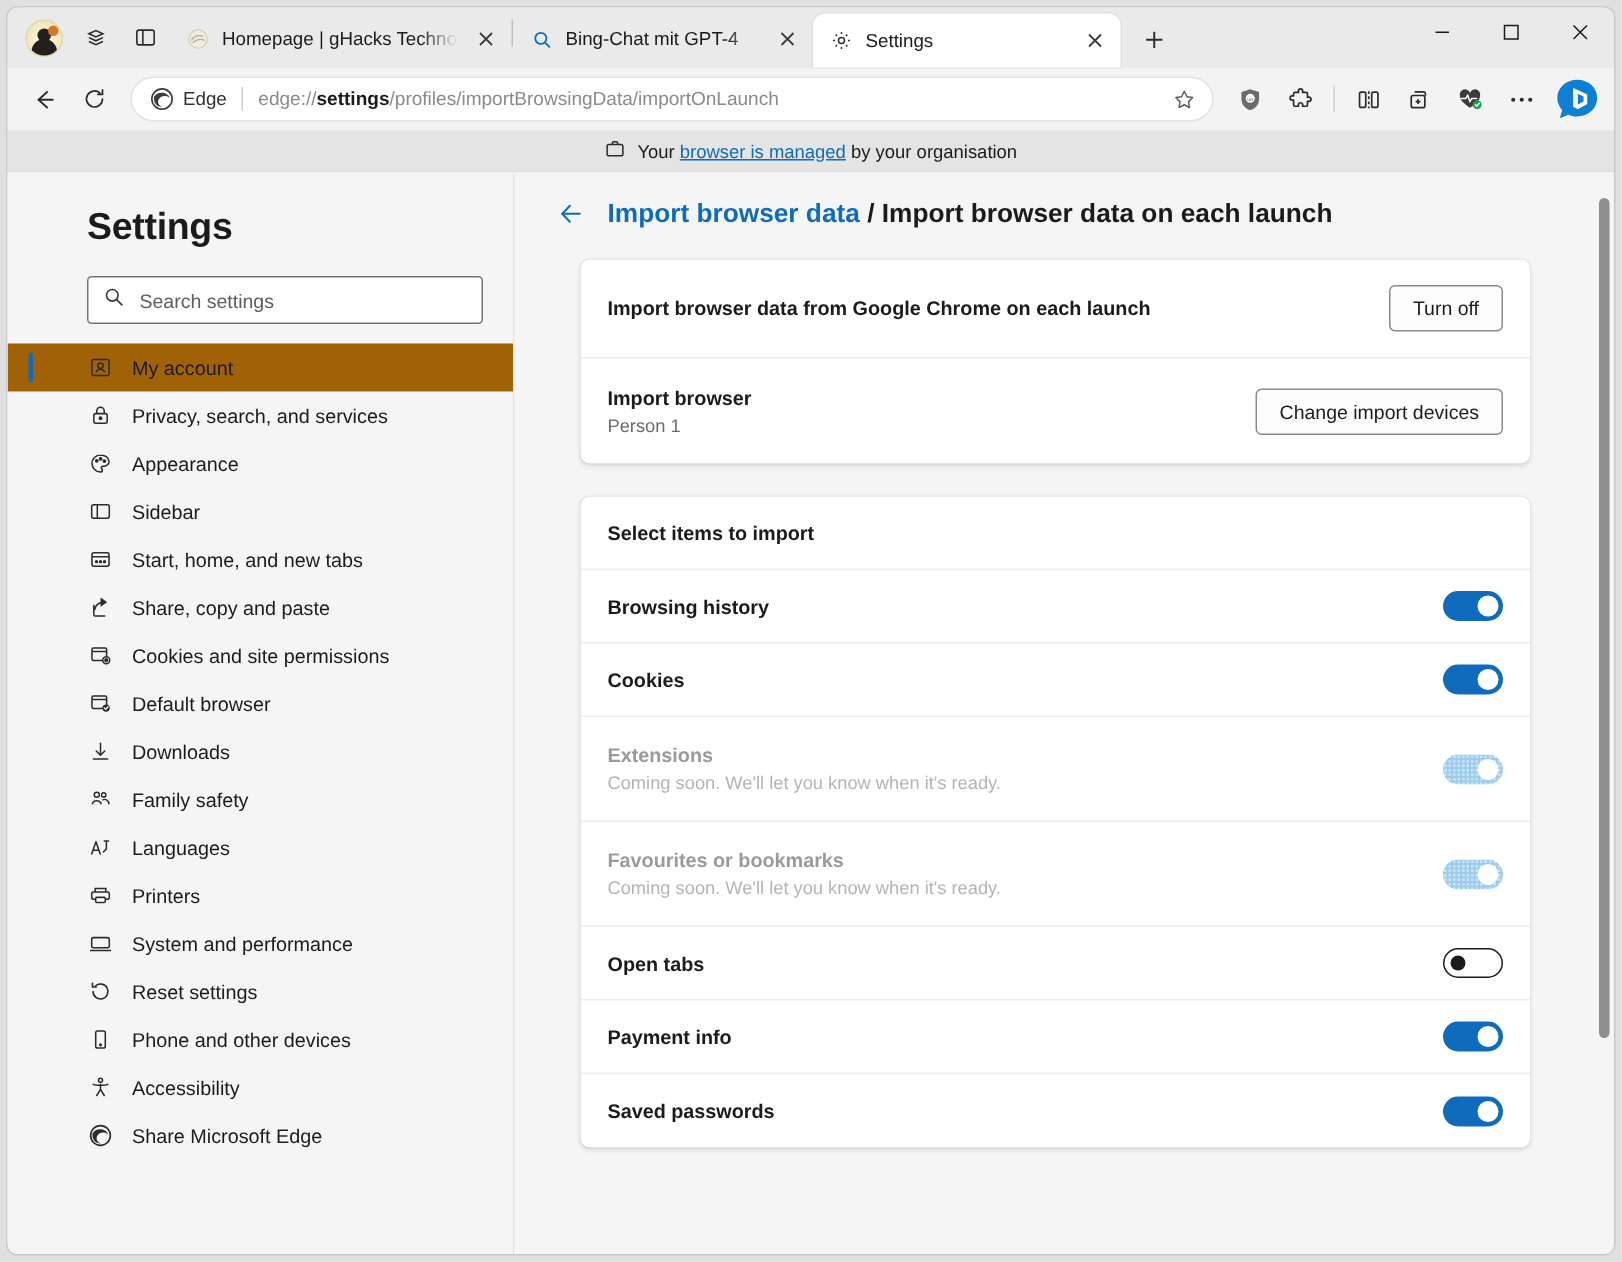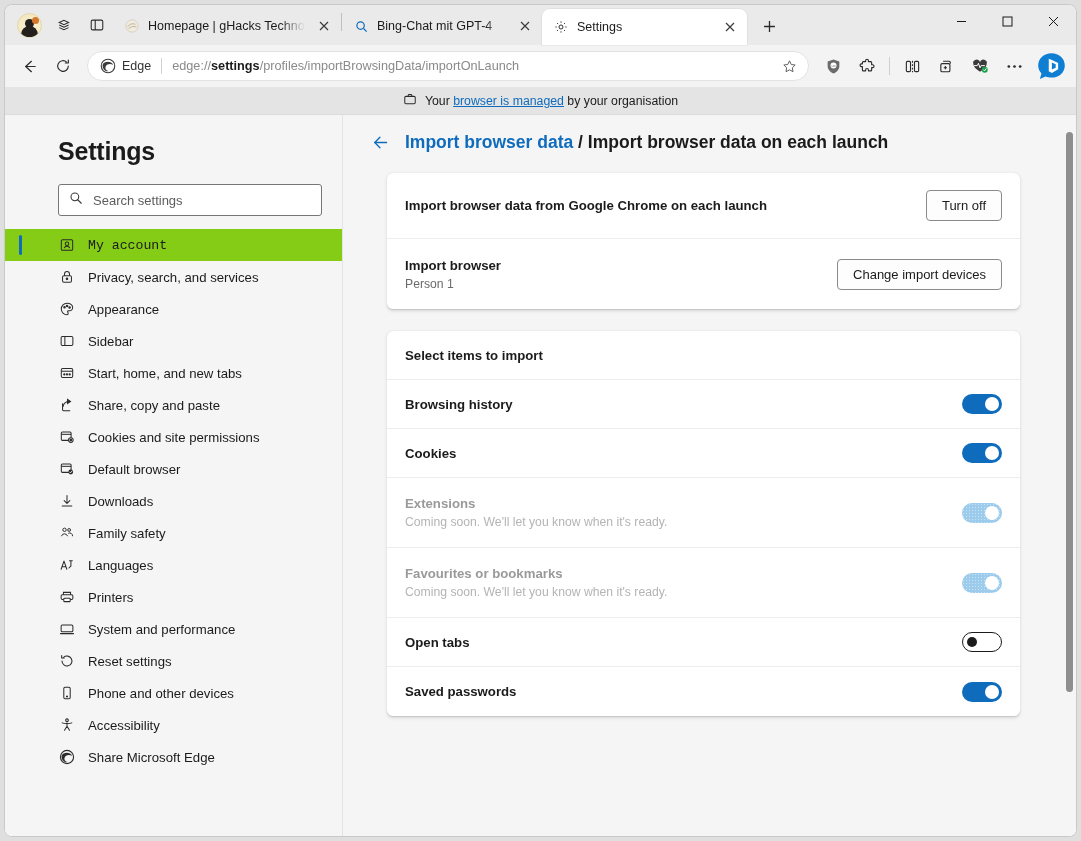--- a/index.html
+++ b/index.html
@@ -163,21 +163,21 @@
     font-family: "Liberation Sans", sans-serif; font-size: 13px; color: #1b1b1b;
     background: transparent;
   }
   #search-input::placeholder { color: #5c5c5c; }
   #navlist { margin-top: 13px; }
   .nav-item {
     height: 32px; display: flex; align-items: center; gap: 13px;
     padding-left: 53px; cursor: pointer; position: relative;
     font-size: 13.2px; color: #1b1b1b;
   }
-  .nav-item.selected { background: #84cc16; font-family: Liberation Mono, monospace; }
+  .nav-item.selected { background: #a16207; }
   .nav-item.selected::before {
     content: ""; position: absolute; left: 14px; top: 6px;
     width: 3px; height: 20px; background: #0f6cbd; border-radius: 2px;
   }
   .nav-ico { width: 17px; height: 17px; flex: none; display: flex; align-items: center; justify-content: center; }
 
   
   #content { flex: 1; position: relative; overflow: hidden; background: #f5f5f5; }
   #content-inner { padding: 16px 26px 0 24px; }
 
@@ -707,29 +707,37 @@
 
           <div class="row">
             <div class="row-text">
                 <span class="row-label bold">Open tabs</span>
               </div>
             <div class="toggle off">
                 <span class="knob"></span>
               </div>
           </div>
 
-
           <div class="row">
             <div class="row-text">
-                <span class="row-label bold">Saved passwords</span>
+                <span class="row-label bold">Payment info</span>
               </div>
             <div class="toggle on">
                 <span class="knob"></span>
               </div>
           </div>
+
+          <div class="row">
+            <div class="row-text">
+                <span class="row-label bold">Saved passwords</span>
+              </div>
+            <div class="toggle on">
+                <span class="knob"></span>
+              </div>
+          </div>
         </div>
 
       </div>
 
       <div id="scrollbar">
         <div id="scroll-thumb"></div>
       </div>
     </div>
 
   </div>

